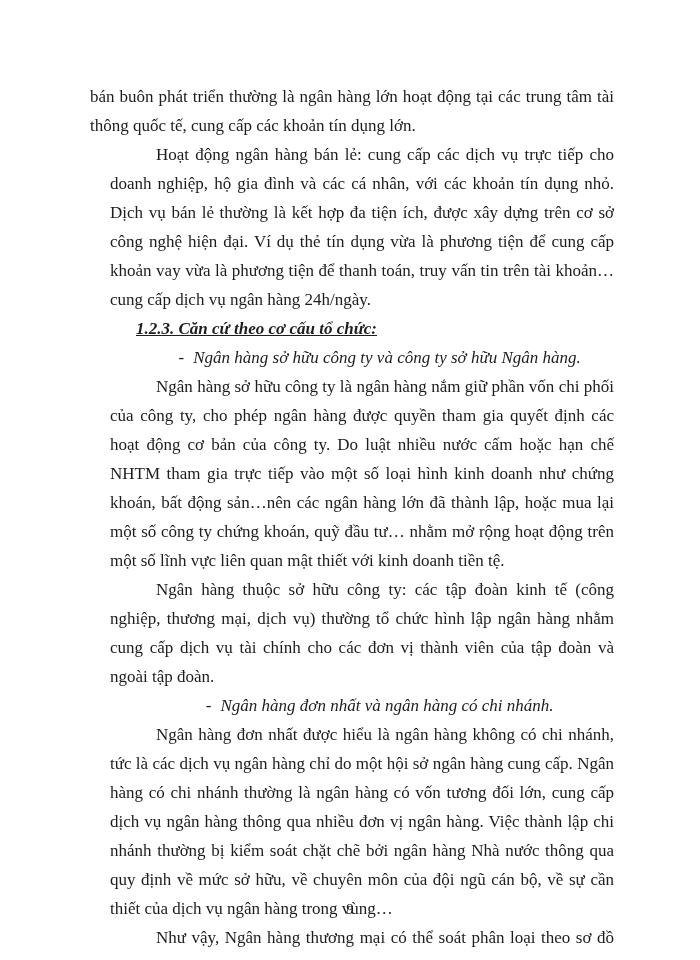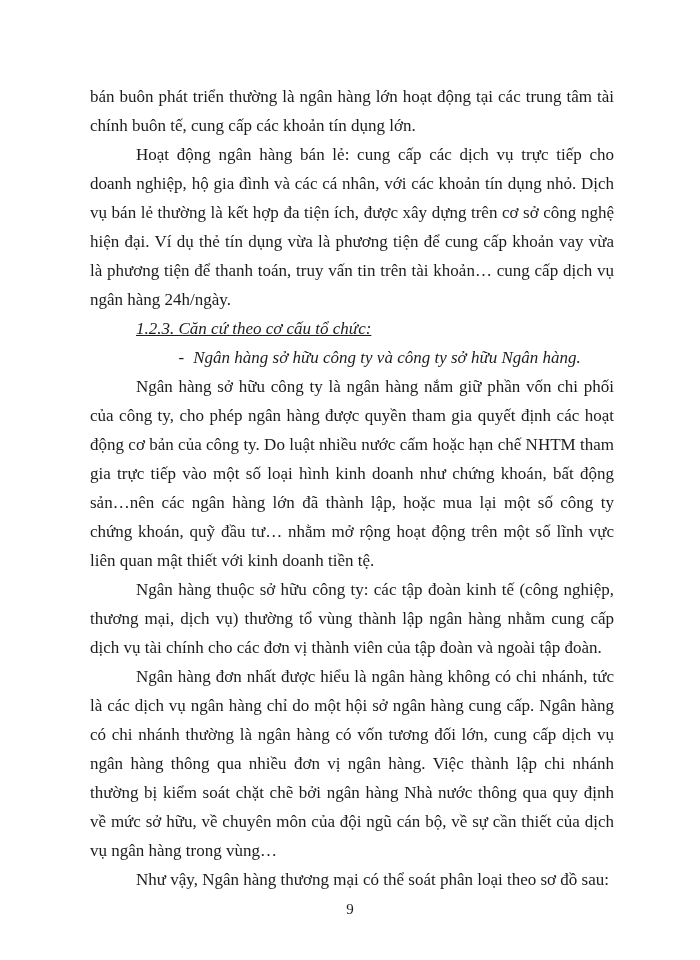--- a/index.html
+++ b/index.html
@@ -19,30 +19,32 @@
     color: #1c1c1c;
     padding: 82px 86px 0 90px;
     overflow: hidden;
   }
   .content p {
     margin: 0;
     text-align: justify;
   }
   p.indent {
     text-indent: 46px;
+    margin-left: 20px;
   }
   p.noindent {
     text-indent: 0;
   }
   p.heading {
     padding-left: 46px;
     font-style: italic;
   }
   p.heading .underline {
     text-decoration: underline;
+    font-weight: bold;
   }
   p.bullet {
     padding-left: 46px;
     font-style: italic;
     text-align: center;
   }
   p.bullet .marker {
     display: inline-block;
     width: 24px;
   }
@@ -57,36 +59,39 @@
     font-size: 15px;
     color: #1c1c1c;
   }
 </style>
 </head>
 <body>
 
 <div class="page">
   <div class="content">
 
-    <p class="noindent">bán buôn phát triển thường là ngân hàng lớn hoạt động tại các trung tâm tài chính buôn tế, cung cấp các khoản tín dụng lớn.</p>
+    <p class="noindent">bán buôn phát triển thường là ngân hàng lớn hoạt động tại các trung tâm tài thông quốc tế, cung cấp các khoản tín dụng lớn.</p>
 
     <p class="indent">Hoạt động ngân hàng bán lẻ: cung cấp các dịch vụ trực tiếp cho doanh nghiệp, hộ gia đình và các cá nhân, với các khoản tín dụng nhỏ. Dịch vụ bán lẻ thường là kết hợp đa tiện ích, được xây dựng trên cơ sở công nghệ hiện đại. Ví dụ thẻ tín dụng vừa là phương tiện để cung cấp khoản vay vừa là phương tiện để thanh toán, truy vấn tin trên tài khoản… cung cấp dịch vụ ngân hàng 24h/ngày.</p>
 
     <p class="heading">
       <span class="underline">1.2.3. Căn cứ theo cơ cấu tổ chức:</span>
     </p>
 
     <p class="bullet">
       <span class="marker">-</span><span>Ngân hàng sở hữu công ty và công ty sở hữu Ngân hàng.</span>
     </p>
 
     <p class="indent">Ngân hàng sở hữu công ty là ngân hàng nắm giữ phần vốn chi phối của công ty, cho phép ngân hàng được quyền tham gia quyết định các hoạt động cơ bản của công ty. Do luật nhiều nước cấm hoặc hạn chế NHTM tham gia trực tiếp vào một số loại hình kinh doanh như chứng khoán, bất động sản…nên các ngân hàng lớn đã thành lập, hoặc mua lại một số công ty chứng khoán, quỹ đầu tư… nhằm mở rộng hoạt động trên một số lĩnh vực liên quan mật thiết với kinh doanh tiền tệ.</p>
 
-    <p class="indent">Ngân hàng thuộc sở hữu công ty: các tập đoàn kinh tế (công nghiệp, thương mại, dịch vụ) thường tổ vùng thành lập ngân hàng nhằm cung cấp dịch vụ tài chính cho các đơn vị thành viên của tập đoàn và ngoài tập đoàn.</p>
+    <p class="indent">Ngân hàng thuộc sở hữu công ty: các tập đoàn kinh tế (công nghiệp, thương mại, dịch vụ) thường tổ chức hình lập ngân hàng nhằm cung cấp dịch vụ tài chính cho các đơn vị thành viên của tập đoàn và ngoài tập đoàn.</p>
 
+    <p class="bullet">
+      <span class="marker">-</span><span>Ngân hàng đơn nhất và ngân hàng có chi nhánh.</span>
+    </p>
 
     <p class="indent">Ngân hàng đơn nhất được hiểu là ngân hàng không có chi nhánh, tức là các dịch vụ ngân hàng chỉ do một hội sở ngân hàng cung cấp. Ngân hàng có chi nhánh thường là ngân hàng có vốn tương đối lớn, cung cấp dịch vụ ngân hàng thông qua nhiều đơn vị ngân hàng. Việc thành lập chi nhánh thường bị kiểm soát chặt chẽ bởi ngân hàng Nhà nước thông qua quy định về mức sở hữu, về chuyên môn của đội ngũ cán bộ, về sự cần thiết của dịch vụ ngân hàng trong vùng…</p>
 
     <p class="indent">Như vậy, Ngân hàng thương mại có thể soát phân loại theo sơ đồ sau:</p>
 
   </div>
 
   <div class="footer">
     <span class="page-number">9</span>
   </div>

